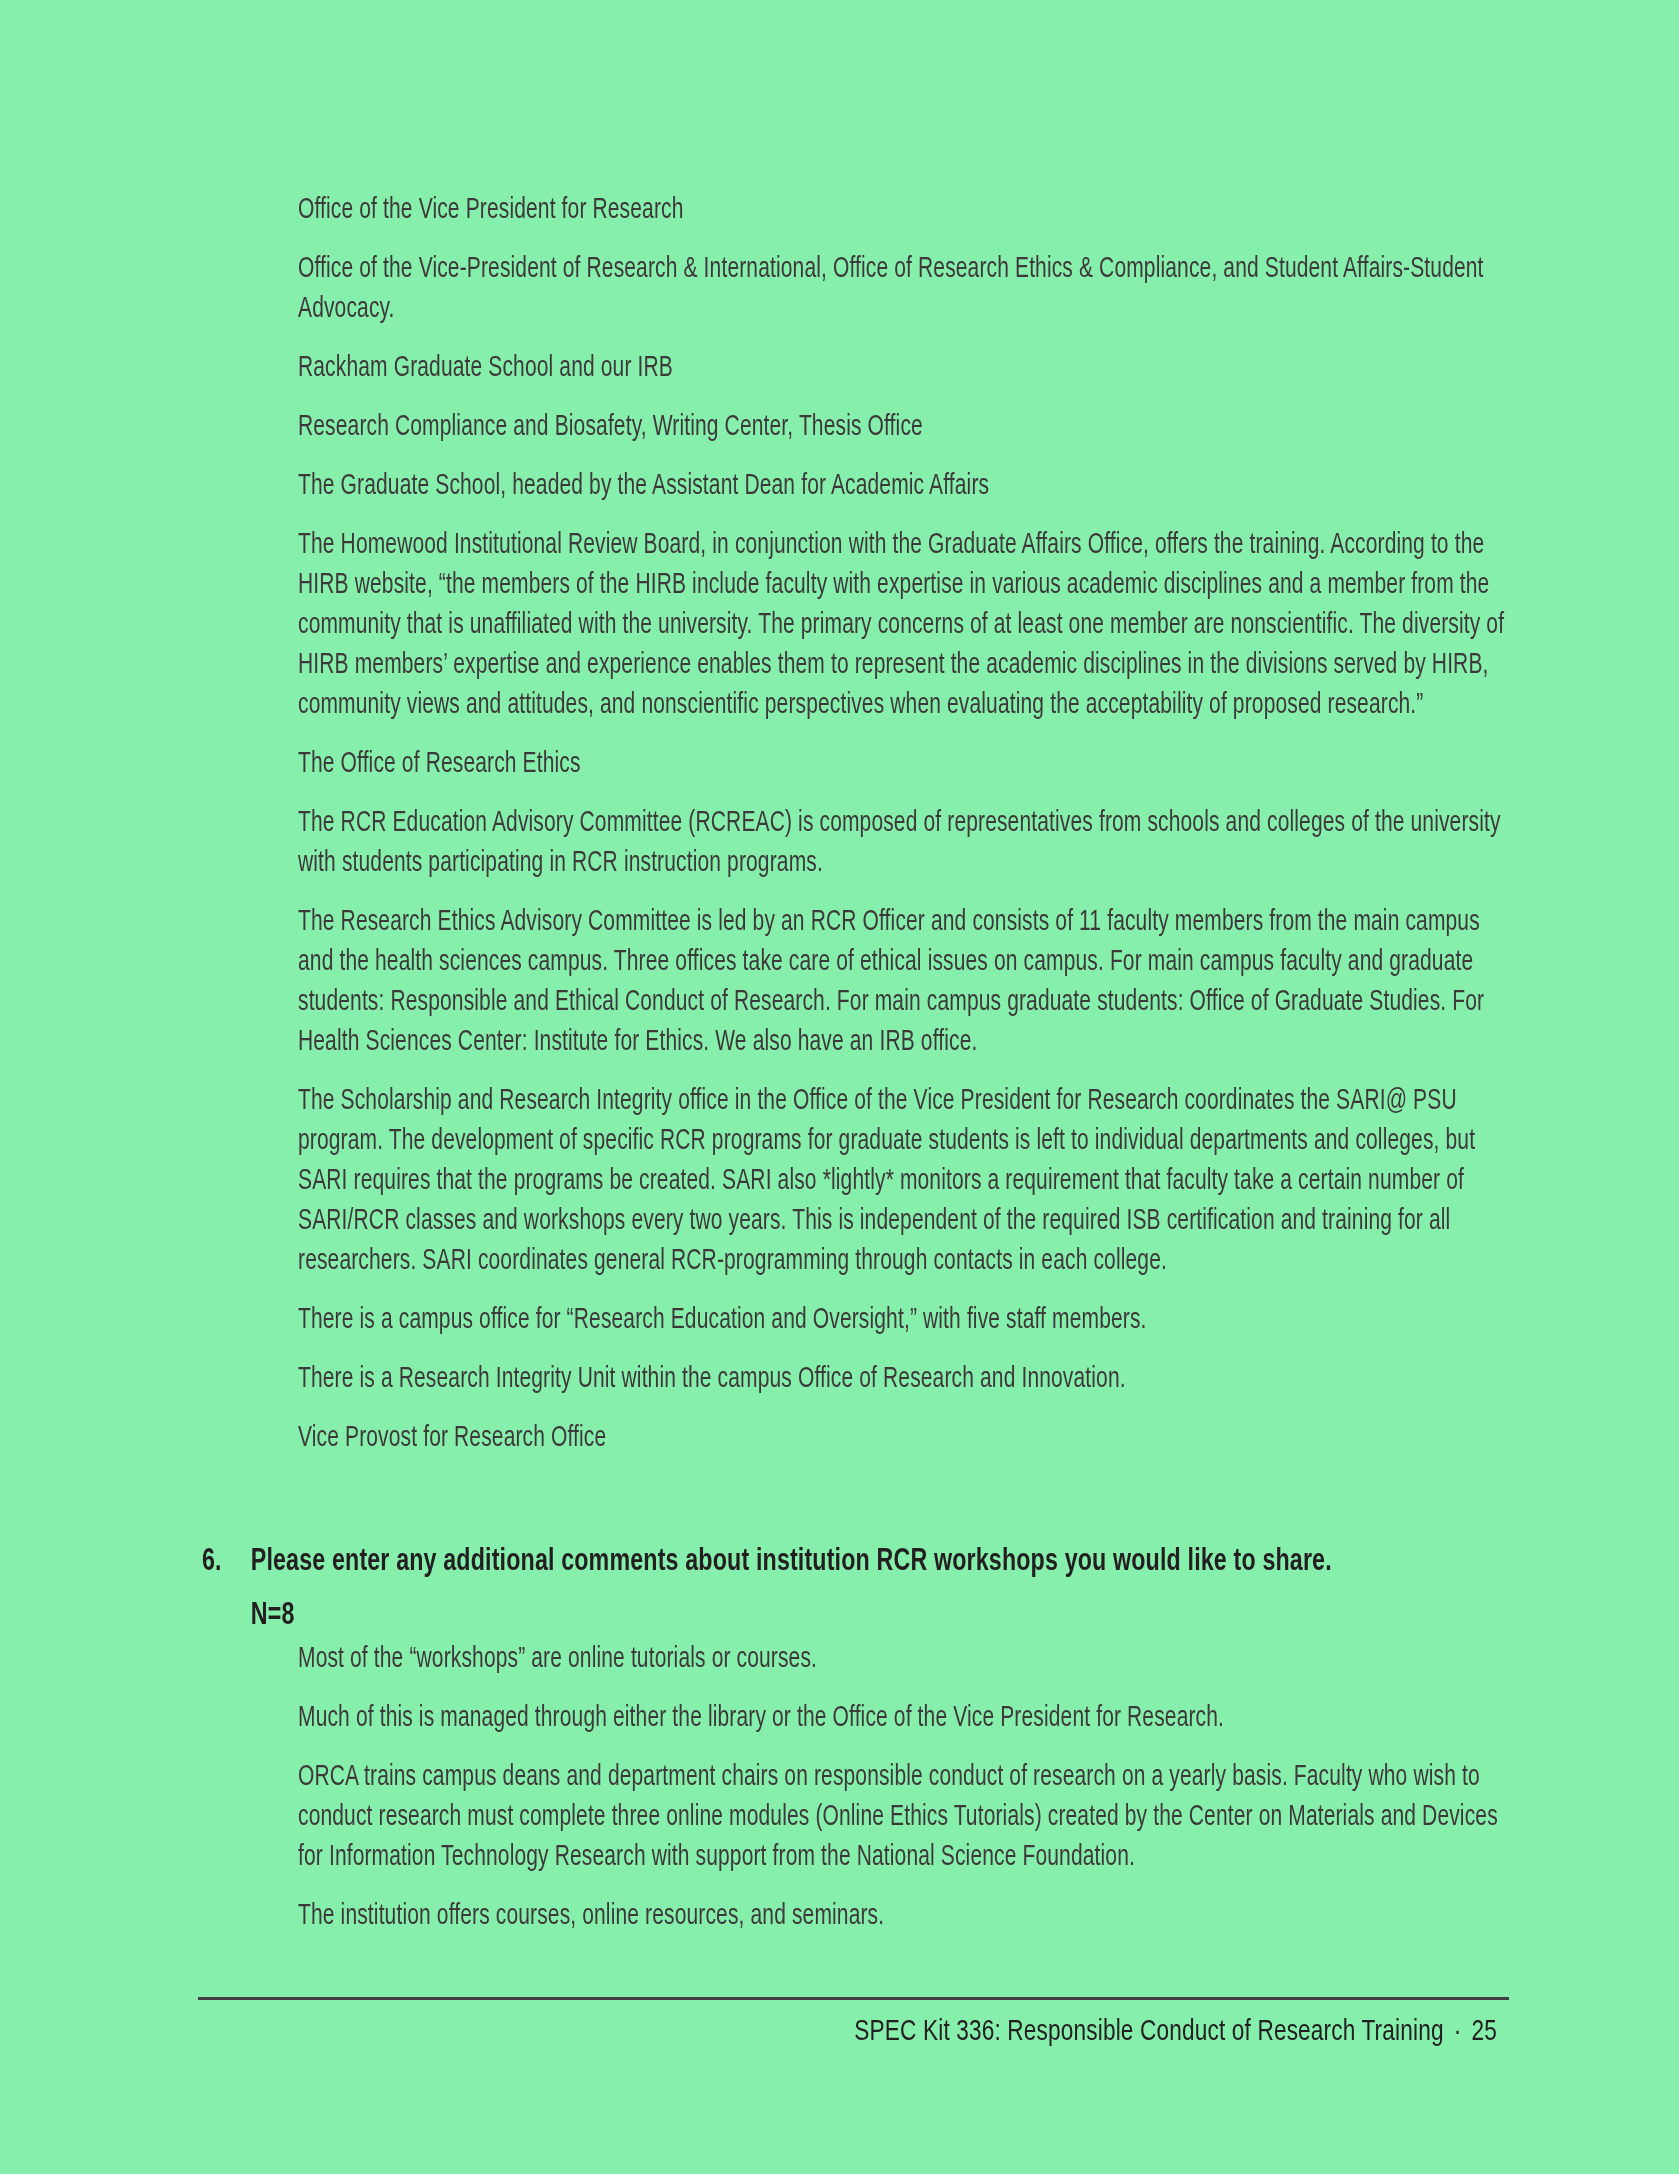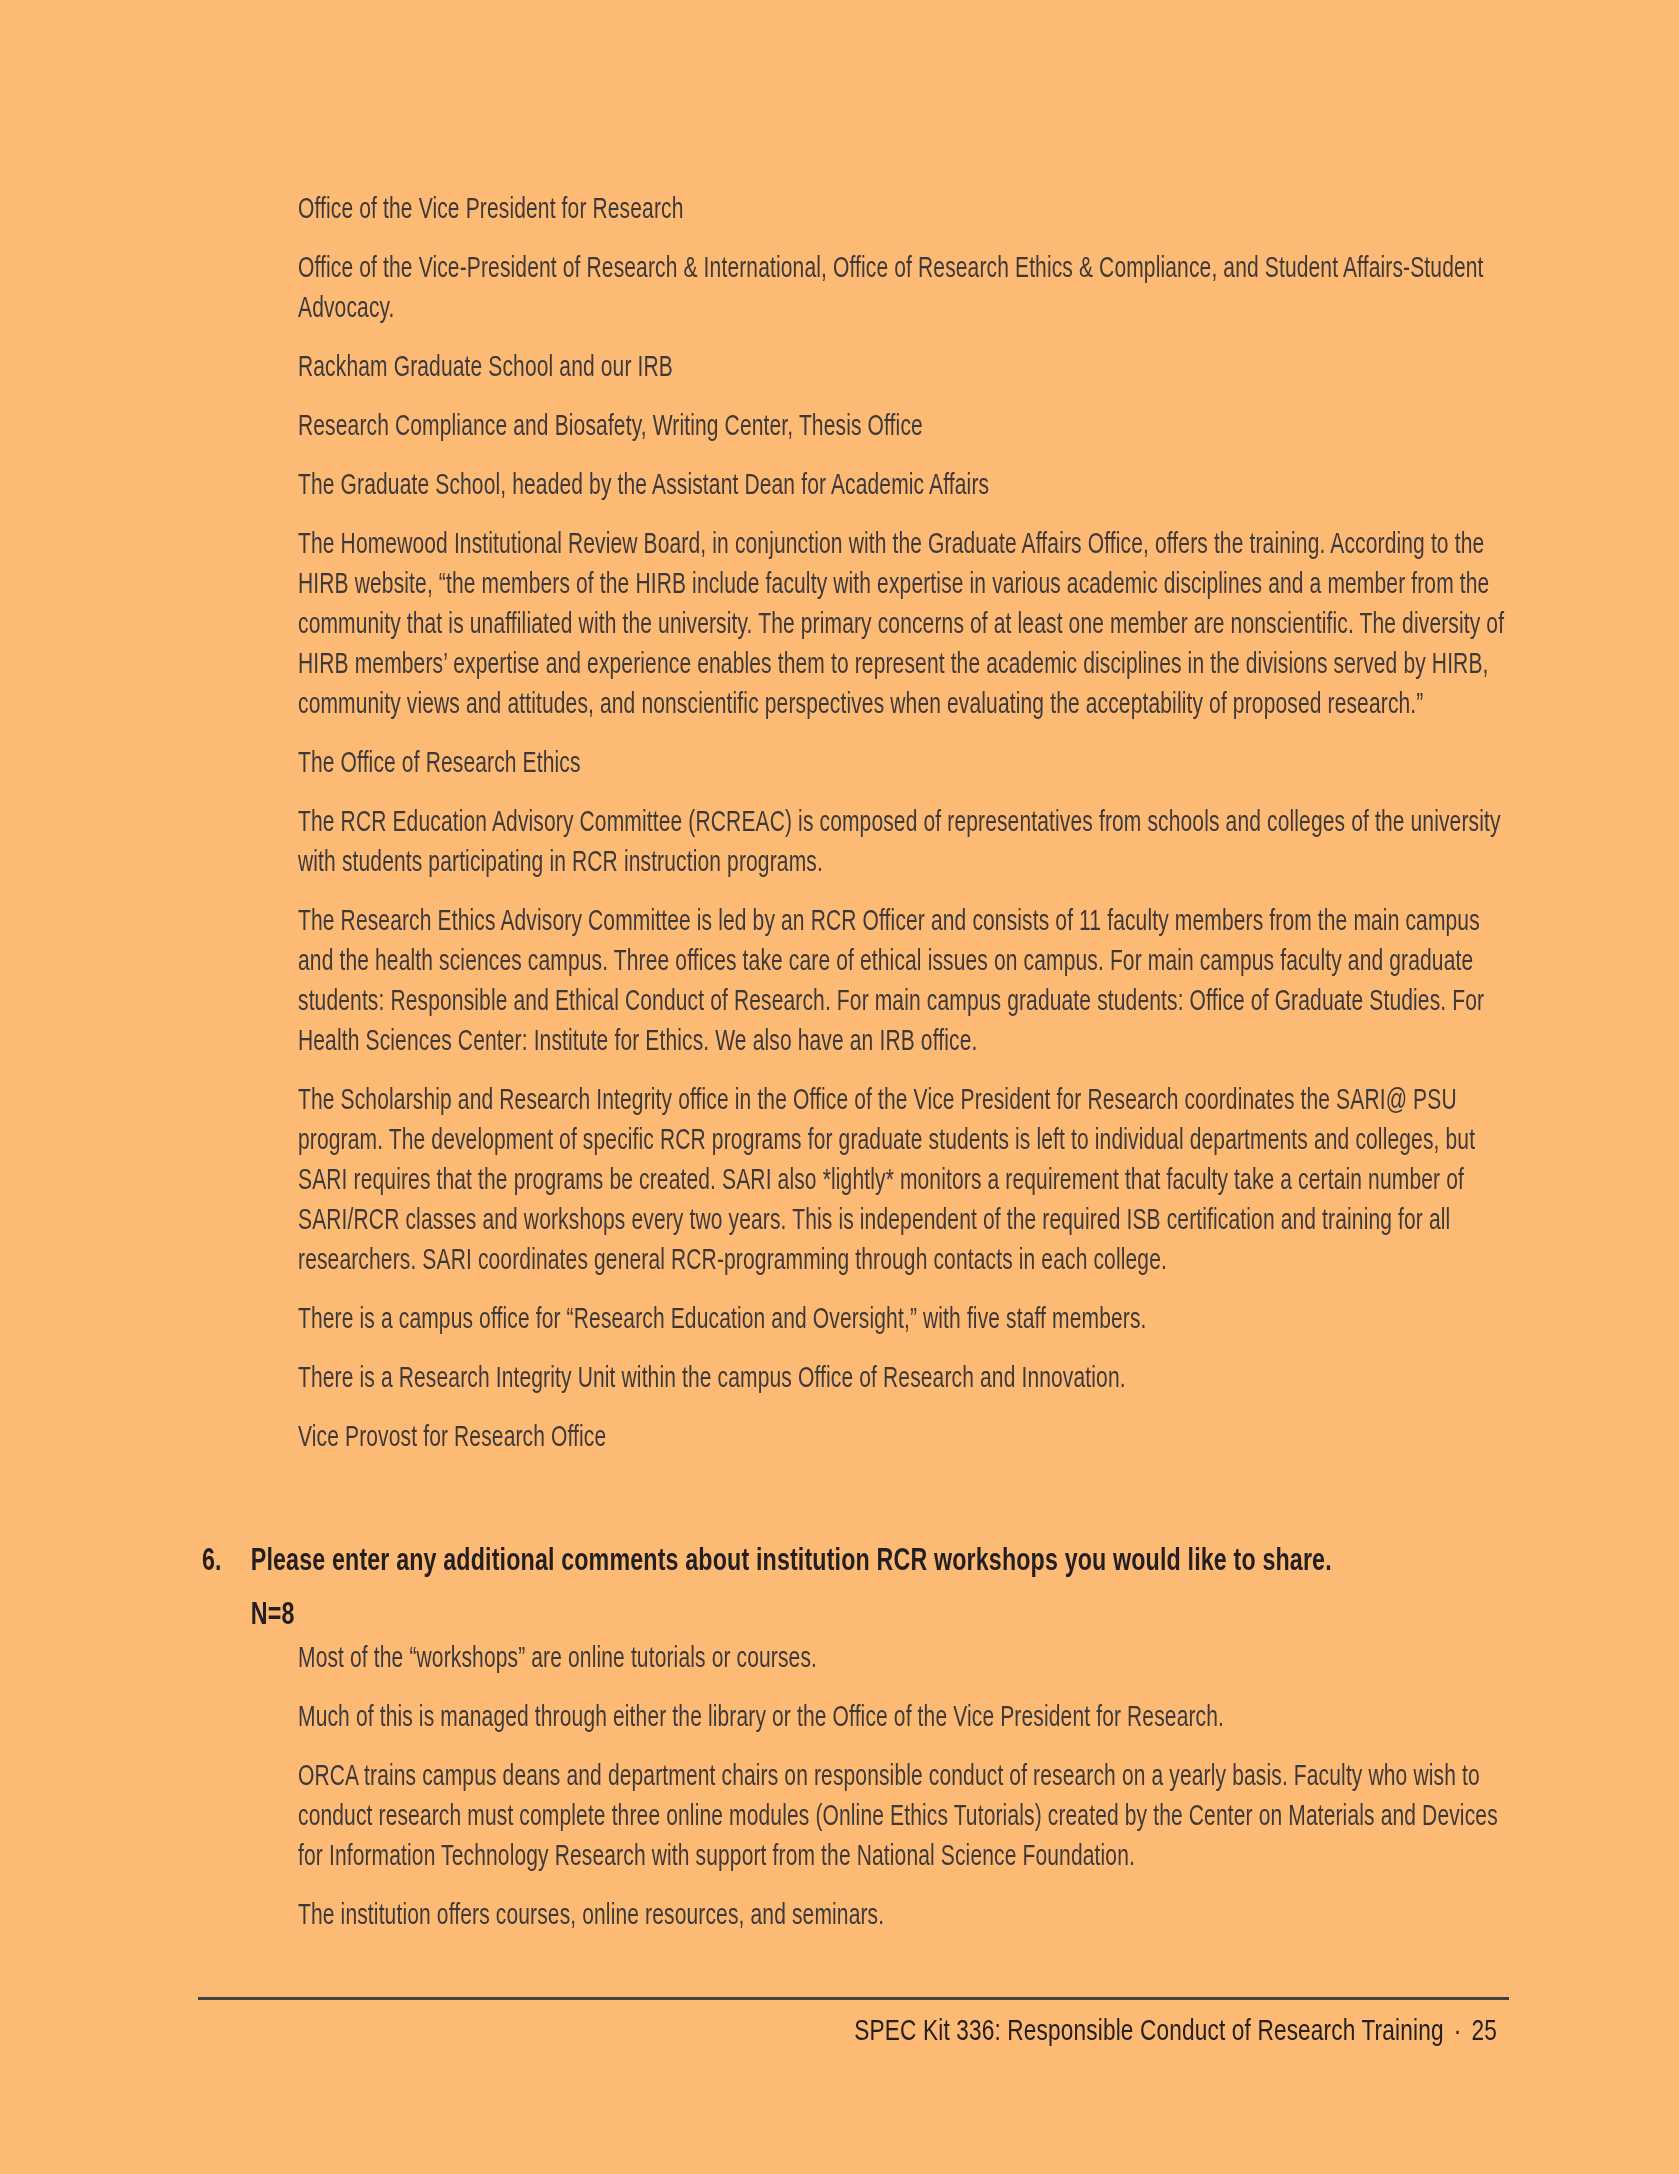--- a/index.html
+++ b/index.html
@@ -4,21 +4,21 @@
 <style>
   html, body {
     margin: 0;
     padding: 0;
     background: #ffffff;
   }
   .page {
     position: relative;
     width: 1680px;
     height: 2174px;
-    background: #fdba74;
+    background: #86efac;
     overflow: hidden;
     font-family: "Liberation Sans", sans-serif;
   }
   
   .responses {
     position: absolute;
     left: 298px;
     width: 1727px;
     transform: scaleX(0.70);
     transform-origin: 0 0;

